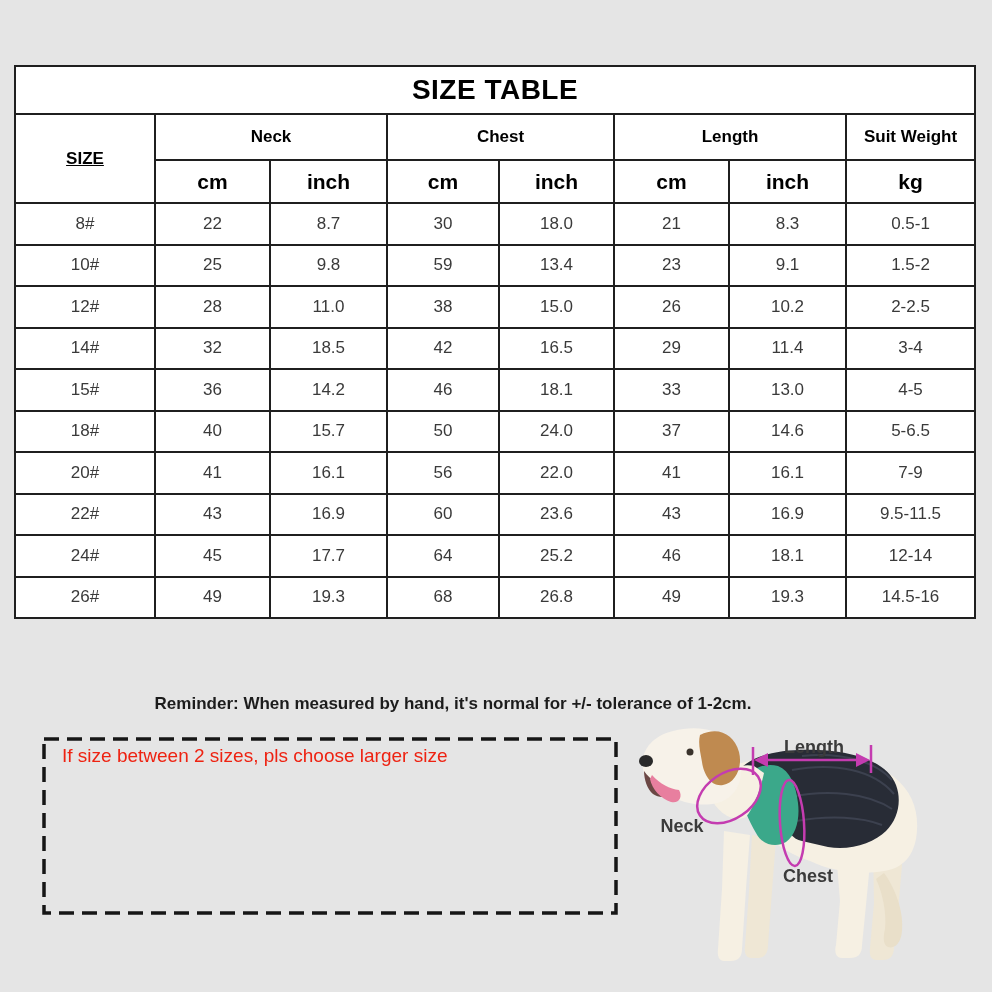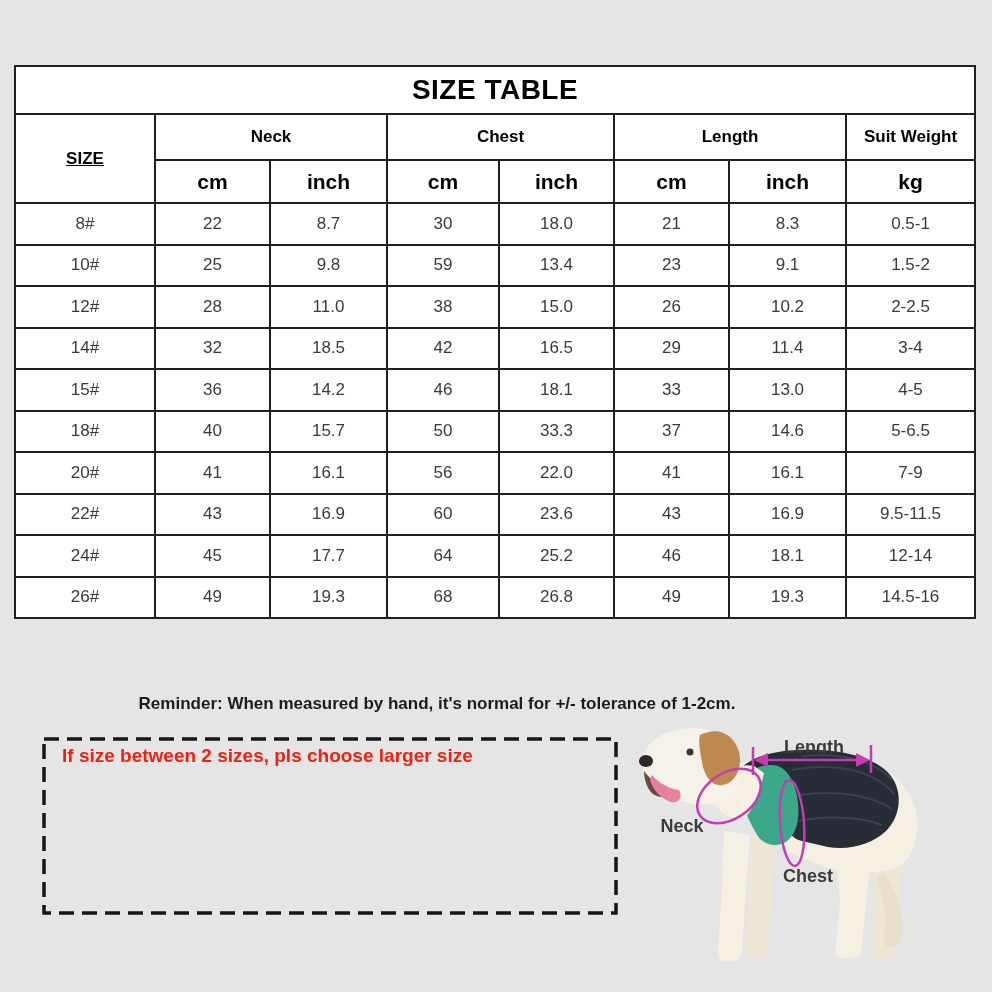--- a/index.html
+++ b/index.html
@@ -62,21 +62,21 @@
   tbody.data-rows td {
     height: 39.5px;
     font-size: 17px;
     font-weight: 400;
     color: #3a3a3a;
   }
 
   
   .reminder {
     position: absolute;
-    left: 0;
+    left: 16px;
     top: 694px;
     width: 786px;
     margin: 0;
     text-align: center;
     font-size: 17px;
     font-weight: bold;
     color: #1c1c1c;
     padding-left: 44px;
   }
 
@@ -96,21 +96,21 @@
   }
   .note-content {
     position: absolute;
     left: 20px;
     top: 8px;
     right: 14px;
   }
   .note-headline {
     margin: 0 0 9px 0;
     font-size: 19px;
-    font-weight: bold;
+    font-weight: normal;
     color: #ee2211;
   }
   .note-line {
     margin: 0 0 7px 0;
     font-size: 16px;
     color: #2b2b2b;
   }
   .note-line b { color: #111111; }
   .note-footer {
     margin: 2px 0 0 0;
@@ -219,21 +219,21 @@
           <td>18.1</td>
           <td>33</td>
           <td>13.0</td>
           <td>4-5</td>
         </tr>
         <tr>
           <td>18#</td>
           <td>40</td>
           <td>15.7</td>
           <td>50</td>
-          <td>33.3</td>
+          <td>24.0</td>
           <td>37</td>
           <td>14.6</td>
           <td>5-6.5</td>
         </tr>
         <tr>
           <td>20#</td>
           <td>41</td>
           <td>16.1</td>
           <td>56</td>
           <td>22.0</td>

